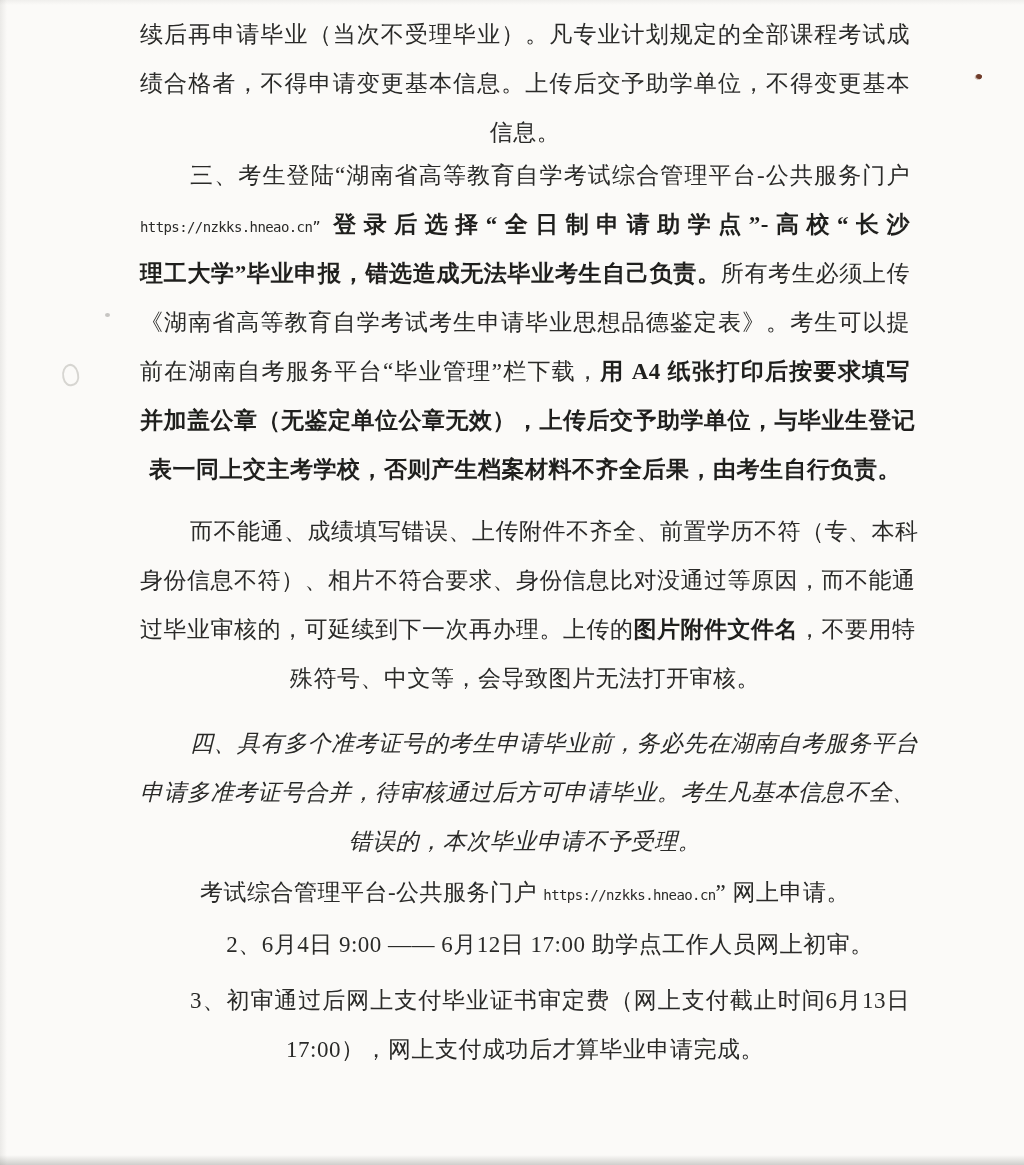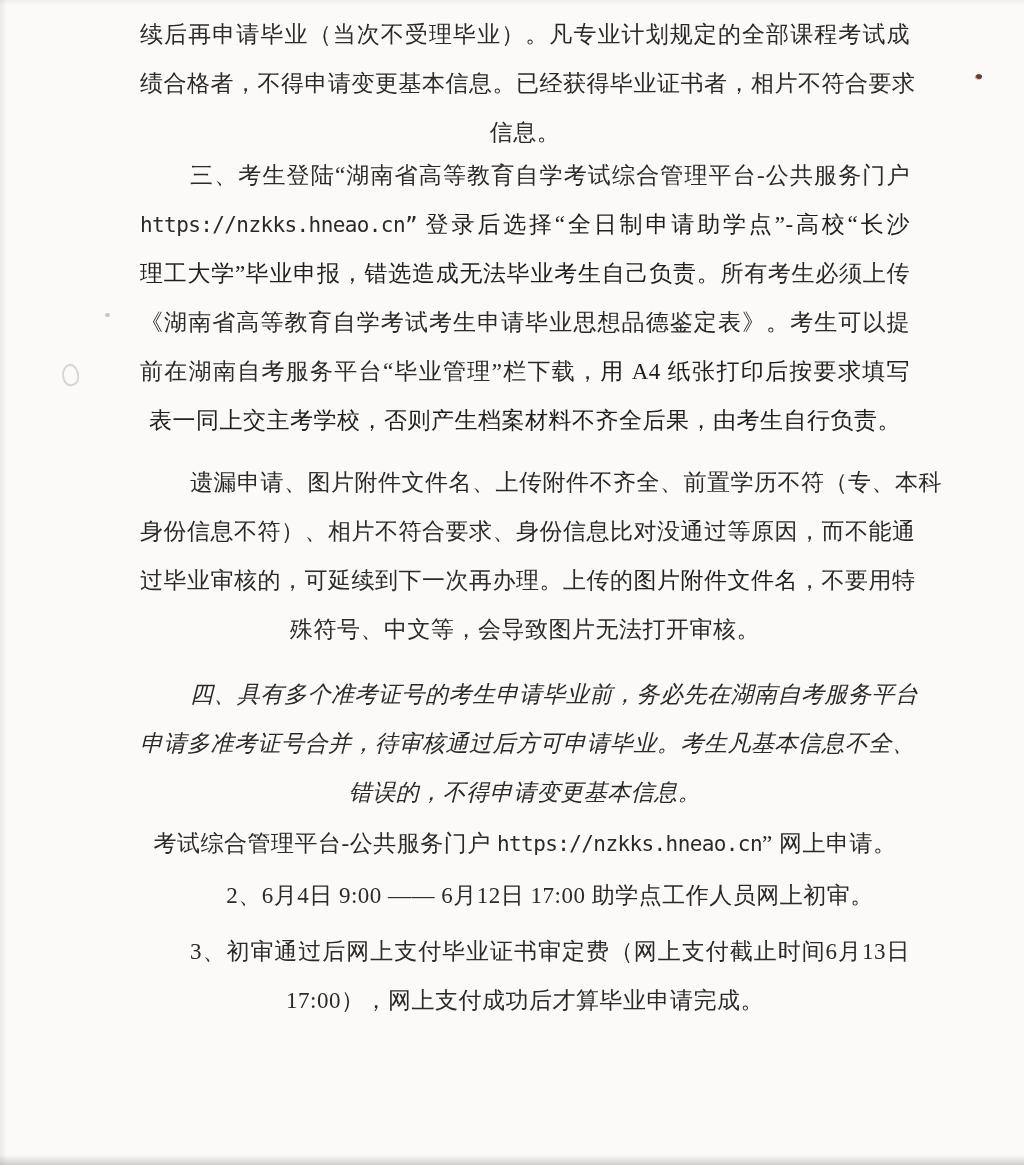--- a/index.html
+++ b/index.html
@@ -39,24 +39,24 @@
     height:49px;line-height:49px;
     font-size:23px;
     white-space:nowrap;
     letter-spacing:0.5px;
   }
   .line.j{text-align:justify;text-align-last:justify;text-justify:inter-character;}
   .line.last{text-align:center;}
   .line.ind{text-indent:50px;}
 
   .seg-normal{font-weight:400;}
-  .seg-bold{font-weight:400;color:#1f1f1d;}
+  .seg-bold{font-weight:700;color:#1f1f1d;}
   .seg-mono{
     font-family:"DejaVu Sans Mono","Liberation Mono",monospace;
-    font-size:21px;letter-spacing:-0.6px;
+    font-size:14px;letter-spacing:-0.6px;
   }
   .seg-bold .a4, .seg-bold{font-synthesis:weight;}
 
   
   .speck{
     position:absolute;left:976px;top:74px;width:6px;height:5px;
     background:var(--speck);border-radius:60% 40% 55% 45%;
     transform:rotate(20deg);
     box-shadow:-1px 1px 0 rgba(111,59,42,0.35);
   }
@@ -76,41 +76,42 @@
 </head>
 <body>
 
 <div class="page">
   <div class="edge-top"></div>
   <div class="edge-left"></div>
 
   <div class="content">
       <div class="para">
         <div class="line j"><span class="seg-normal">续后再申请毕业（当次不受理毕业）。凡专业计划规定的全部课程考试成</span></div>
-        <div class="line j"><span class="seg-normal">绩合格者，不得申请变更基本信息。已经获得毕业证书者，相片不符合要求</span></div>
+        <div class="line j"><span class="seg-normal">绩合格者，不得申请变更基本信息。上传后交予助学单位，不得变更基本</span></div>
         <div class="line last"><span class="seg-normal">信息。</span></div>
       </div>
       <div class="para">
         <div class="line j ind"><span class="seg-normal">三、考生登陆“湖南省高等教育自学考试综合管理平台-公共服务门户</span></div>
         <div class="line j"><span class="seg-mono">https://nzkks.hneao.cn”</span><span class="seg-bold"> 登录后选择“全日制申请助学点”-高校“长沙</span></div>
         <div class="line j"><span class="seg-bold">理工大学”毕业申报，错选造成无法毕业考生自己负责。</span><span class="seg-normal">所有考生必须上传</span></div>
         <div class="line j"><span class="seg-normal">《湖南省高等教育自学考试考生申请毕业思想品德鉴定表》。考生可以提</span></div>
         <div class="line j"><span class="seg-normal">前在湖南自考服务平台“毕业管理”栏下载，</span><span class="seg-bold">用 A4 纸张打印后按要求填写</span></div>
+        <div class="line j"><span class="seg-bold">并加盖公章（无鉴定单位公章无效），上传后交予助学单位，与毕业生登记</span></div>
         <div class="line last"><span class="seg-bold">表一同上交主考学校，否则产生档案材料不齐全后果，由考生自行负责。</span></div>
       </div>
       <div class="para">
-        <div class="line j ind"><span class="seg-normal">遗漏申请、图片附件文件名、上传附件不齐全、前置学历不符（专、本科</span></div>
+        <div class="line j ind"><span class="seg-normal">而不能通、成绩填写错误、上传附件不齐全、前置学历不符（专、本科</span></div>
         <div class="line j"><span class="seg-normal">身份信息不符）、相片不符合要求、身份信息比对没通过等原因，而不能通</span></div>
         <div class="line j"><span class="seg-normal">过毕业审核的，可延续到下一次再办理。上传的</span><span class="seg-bold">图片附件文件名</span><span class="seg-normal">，不要用特</span></div>
         <div class="line last"><span class="seg-normal">殊符号、中文等，会导致图片无法打开审核。</span></div>
       </div>
       <div class="para">
         <div class="line j ind"><span class="seg-normal">四、具有多个准考证号的考生申请毕业前，务必先在湖南自考服务平台</span></div>
         <div class="line j"><span class="seg-normal">申请多准考证号合并，待审核通过后方可申请毕业。考生凡基本信息不全、</span></div>
-        <div class="line last"><span class="seg-normal">错误的，不得申请变更基本信息。</span></div>
+        <div class="line last"><span class="seg-normal">错误的，本次毕业申请不予受理。</span></div>
       </div>
       <div class="para">
         <div class="line last"><span class="seg-normal">考试综合管理平台-公共服务门户 </span><span class="seg-mono">https://nzkks.hneao.cn</span><span class="seg-normal">” 网上申请。</span></div>
       </div>
       <div class="para">
         <div class="line last ind"><span class="seg-normal">2、6月4日 9:00 —— 6月12日 17:00 助学点工作人员网上初审。</span></div>
       </div>
       <div class="para">
         <div class="line j ind"><span class="seg-normal">3、初审通过后网上支付毕业证书审定费（网上支付截止时间6月13日</span></div>
         <div class="line last"><span class="seg-normal">17:00），网上支付成功后才算毕业申请完成。</span></div>

